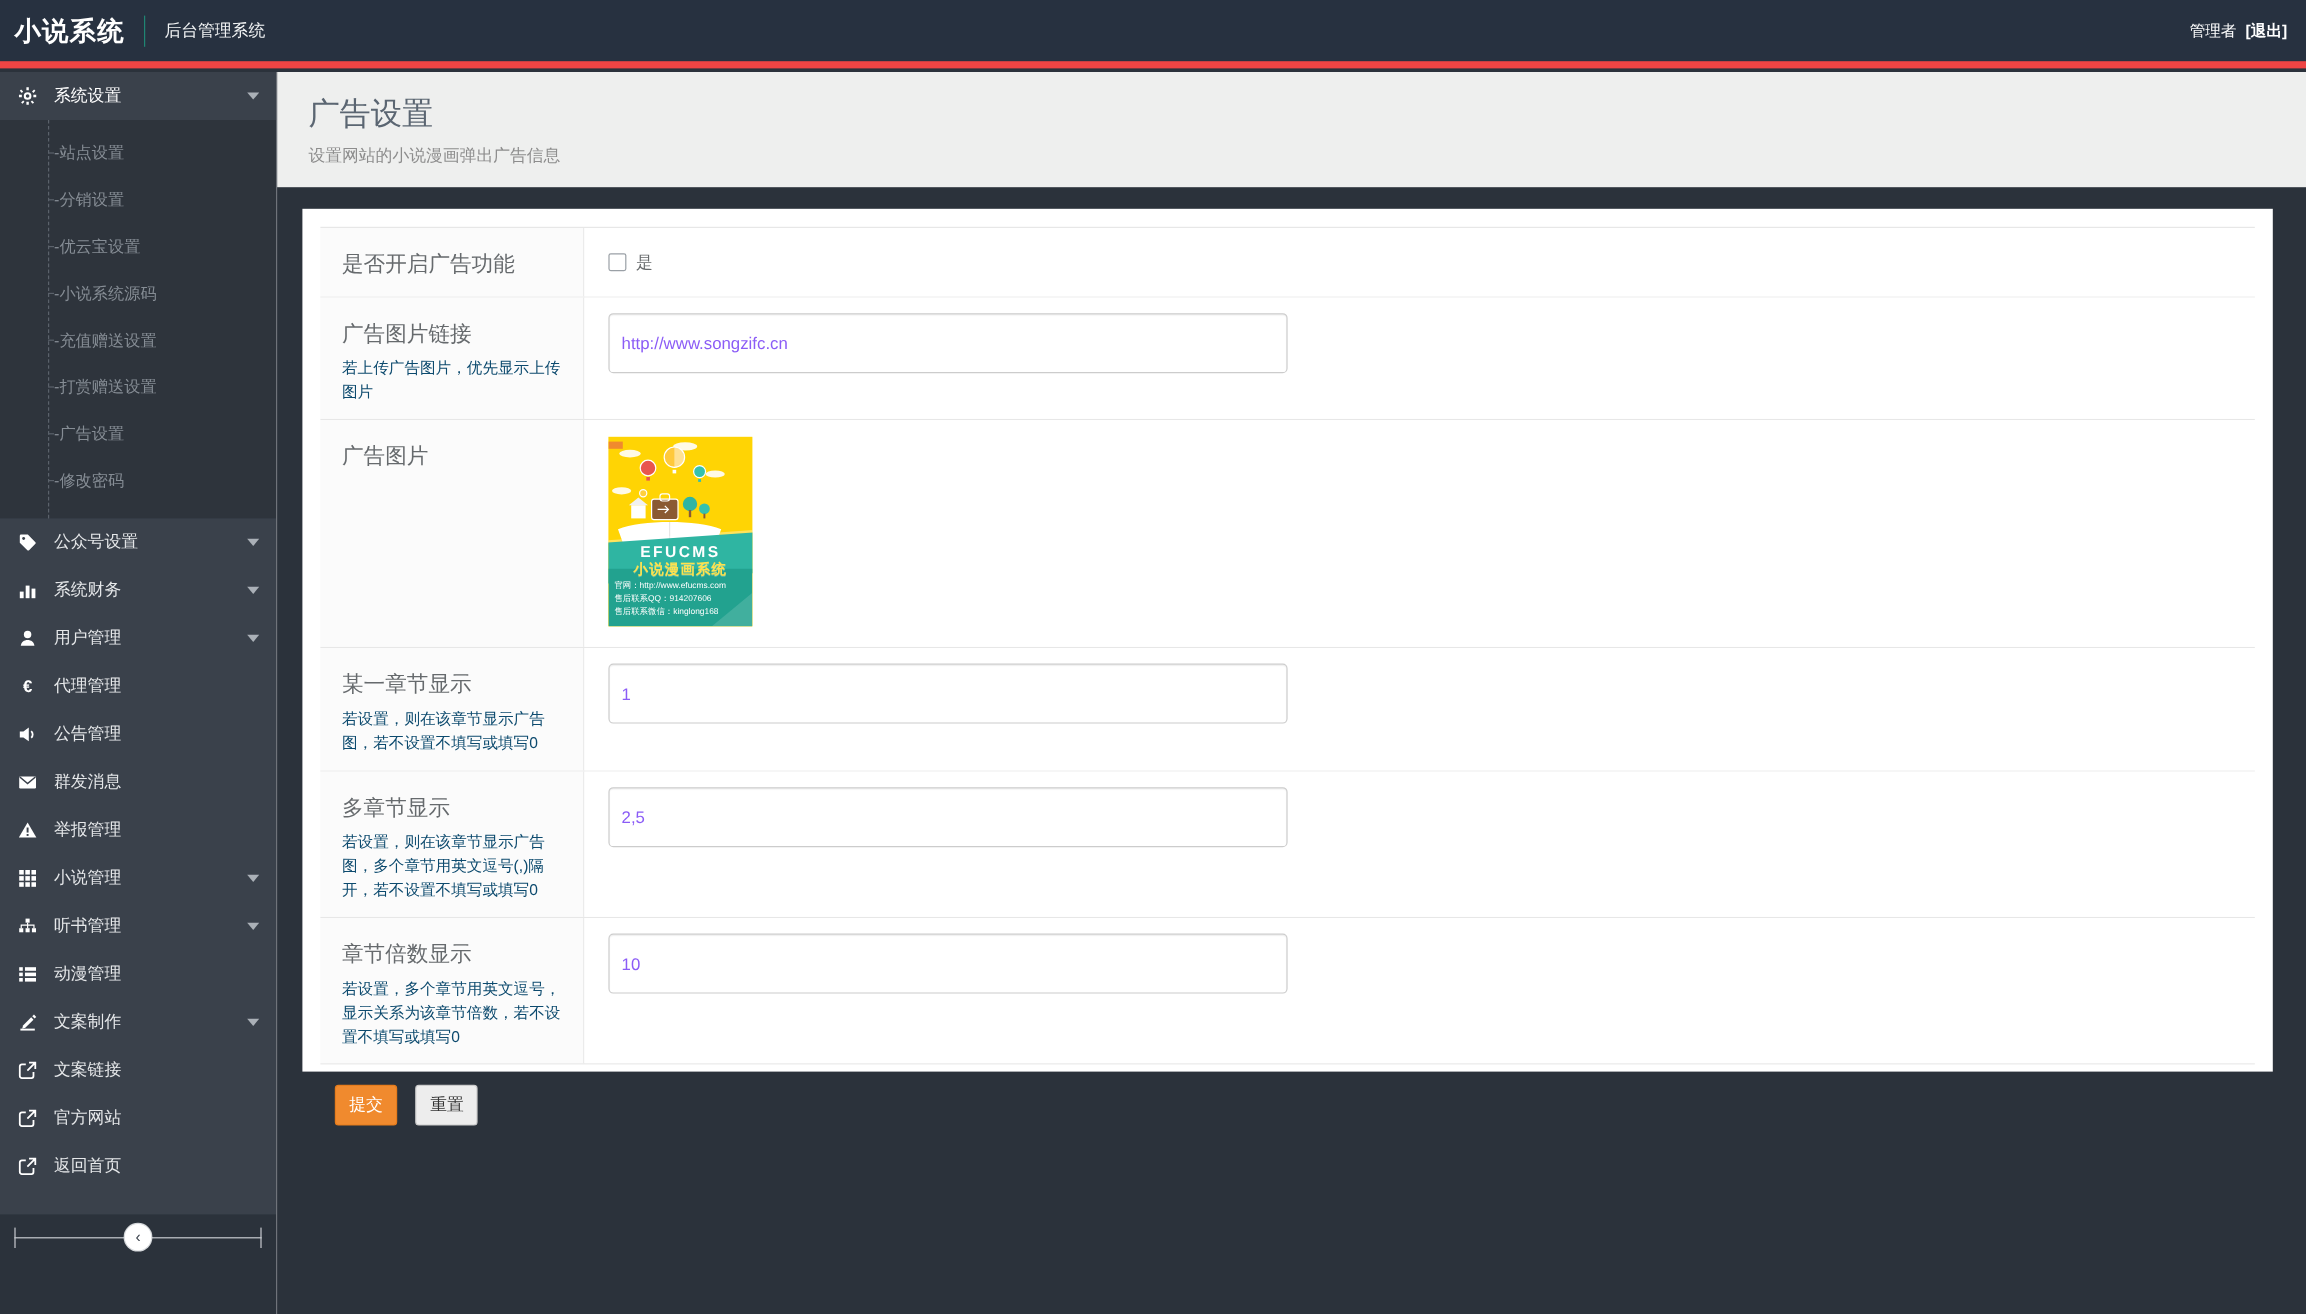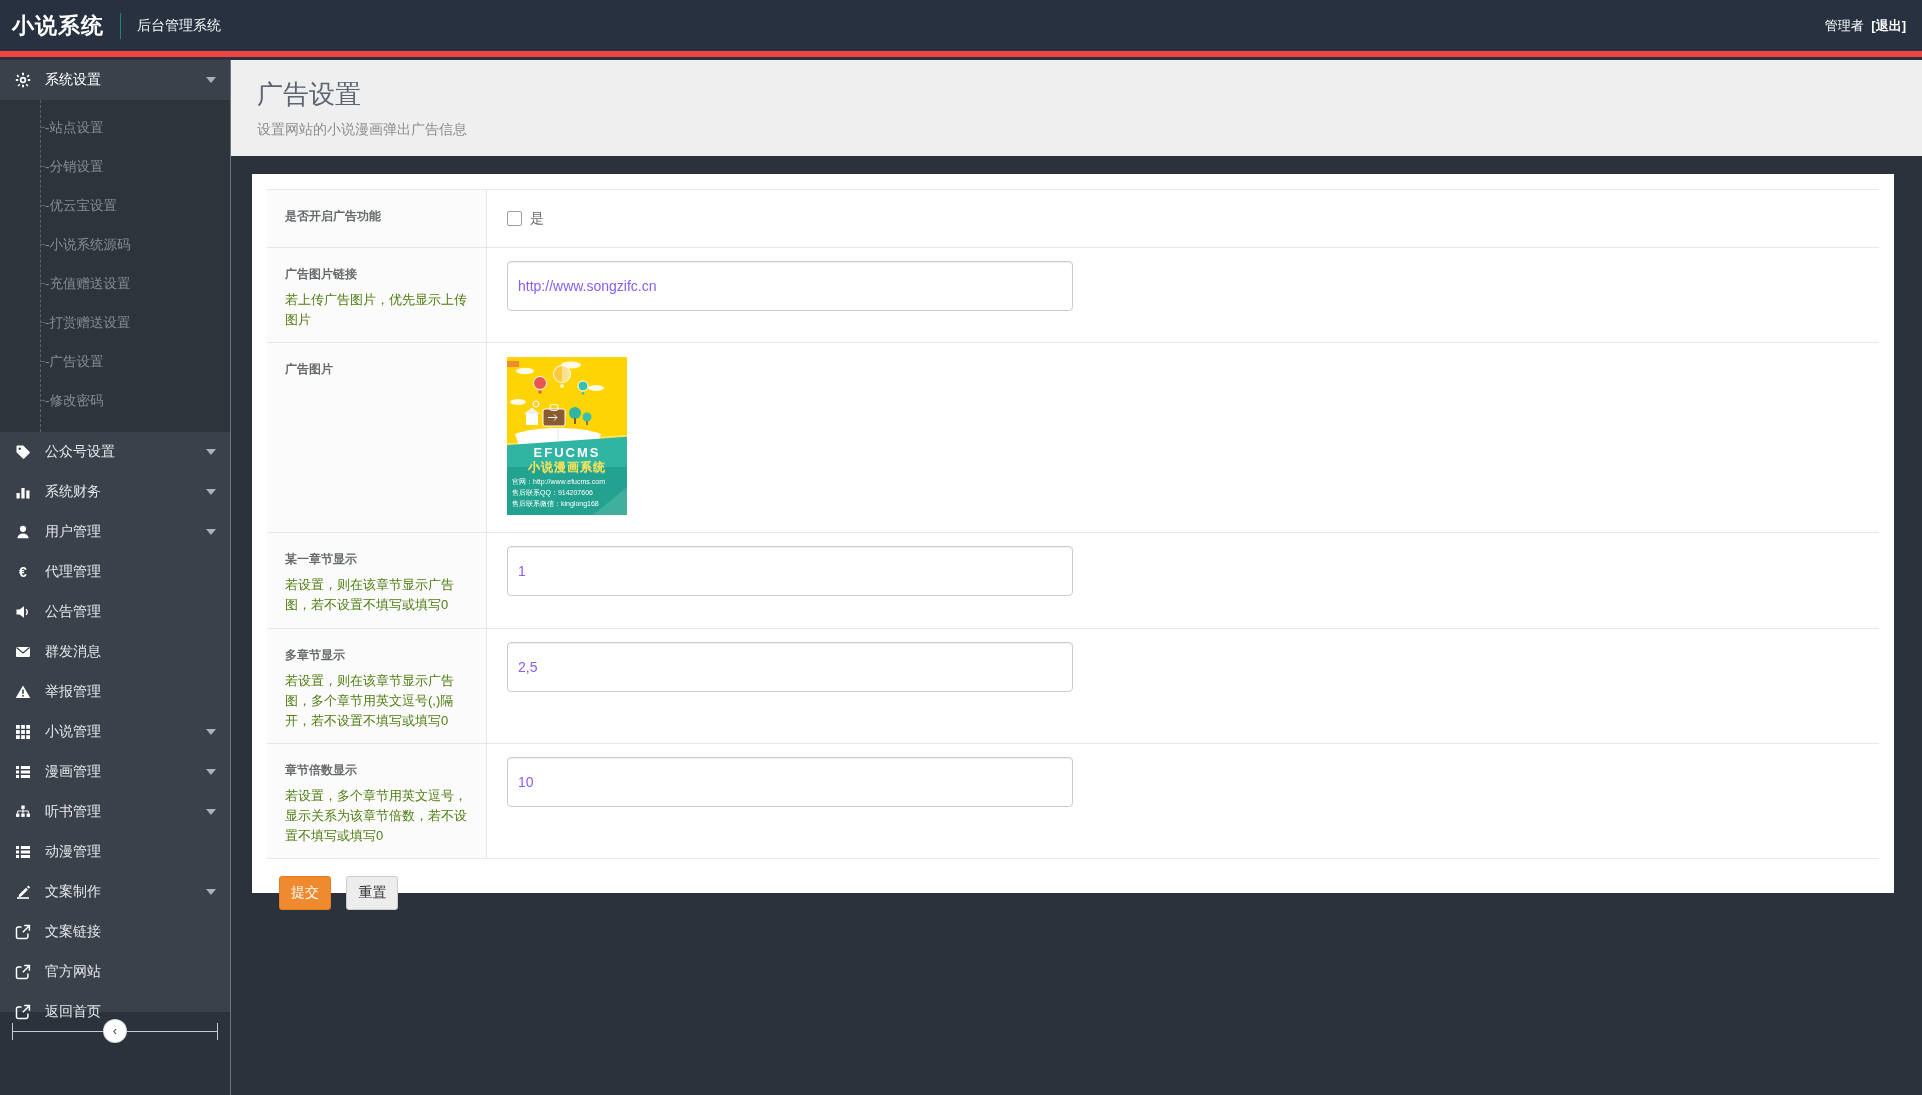--- a/index.html
+++ b/index.html
@@ -45,22 +45,22 @@
   
   .main { position:absolute; left:231px; top:60px; right:0; bottom:0; background:#2b323b; }
   .page-head { background:#eeefee; height:96px; padding:17px 0 0 26px; }
   .page-head h1 { font-size:26px; color:#5b6672; font-weight:400; margin-bottom:9px; }
   .page-head p { font-size:14px; color:#8d8d8d; }
 
   .panel { position:absolute; left:21px; right:28px; top:114px; height:719px; background:#fff; padding:15px 15px 0 15px; }
   .ftable { border-top:1px solid #e7e7e7; }
   .frow { display:flex; border-bottom:1px solid #e7e7e7; }
   .fl { width:220px; background:#fbfbfb; border-right:1px solid #e7e7e7; padding:18px 14px 12px 18px; }
-  .flabel { font-size:12px; font-weight:bold; color:#666a6d; }
-  .fhelp { margin-top:7px; font-size:13px; color:#4d7c0f; line-height:1.55; }
+  .flabel { font-size:18px; font-weight:normal; color:#666a6d; }
+  .fhelp { margin-top:7px; font-size:13px; color:#0c4a6e; line-height:1.55; }
   .fc { flex:1; padding:13px 0 13px 20px; background:#fff; }
 
   .txt { width:566px; height:50px; border:1px solid #ccc; border-radius:4px; padding:0 10px; font-size:14px;
          color:#8b5cf6; outline:none; box-shadow:inset 0 1px 1px rgba(0,0,0,.065);
          font-family:"Liberation Sans","DejaVu Sans",sans-serif; background:#fff; }
   .cbwrap { display:flex; align-items:center; height:31px; }
   .cb { width:15px; height:15px; border:1px solid #9aa0a6; border-radius:2px; background:#fff; cursor:pointer; }
   .cblabel { font-size:14px; color:#676a6c; margin-left:8px; }
 
   
@@ -206,34 +206,20 @@
           <rect x="11.2" y="6.1" width="3.8" height="3.8"></rect>
           <rect x="1" y="11.2" width="3.8" height="3.8"></rect>
           <rect x="6.1" y="11.2" width="3.8" height="3.8"></rect>
           <rect x="11.2" y="11.2" width="3.8" height="3.8"></rect>
         </svg>
     </span>
     <span class="nlabel">小说管理</span>
     <span class="caret"></span>
   </div>
 
-  <div class="nav-item">
-    <span class="nicon">
-      <svg width="16" height="16" viewBox="0 0 16 16" fill="#fff">
-          <rect x="1" y="2" width="3" height="3"></rect>
-          <rect x="5.8" y="2" width="9.2" height="3"></rect>
-          <rect x="1" y="6.5" width="3" height="3"></rect>
-          <rect x="5.8" y="6.5" width="9.2" height="3"></rect>
-          <rect x="1" y="11" width="3" height="3"></rect>
-          <rect x="5.8" y="11" width="9.2" height="3"></rect>
-        </svg>
-    </span>
-    <span class="nlabel">漫画管理</span>
-    <span class="caret"></span>
-  </div>
 
   <div class="nav-item">
     <span class="nicon">
       <svg width="16" height="16" viewBox="0 0 16 16" fill="#fff">
           <rect x="6.3" y="1.5" width="3.4" height="3.4"></rect>
           <rect x="1" y="9.5" width="3.4" height="3.4"></rect>
           <rect x="6.3" y="9.5" width="3.4" height="3.4"></rect>
           <rect x="11.6" y="9.5" width="3.4" height="3.4"></rect>
           <path d="M8 5v2M2.7 9.5V7h10.6v2.5M8 7v2.5" stroke="#fff" fill="none"></path>
         </svg>

